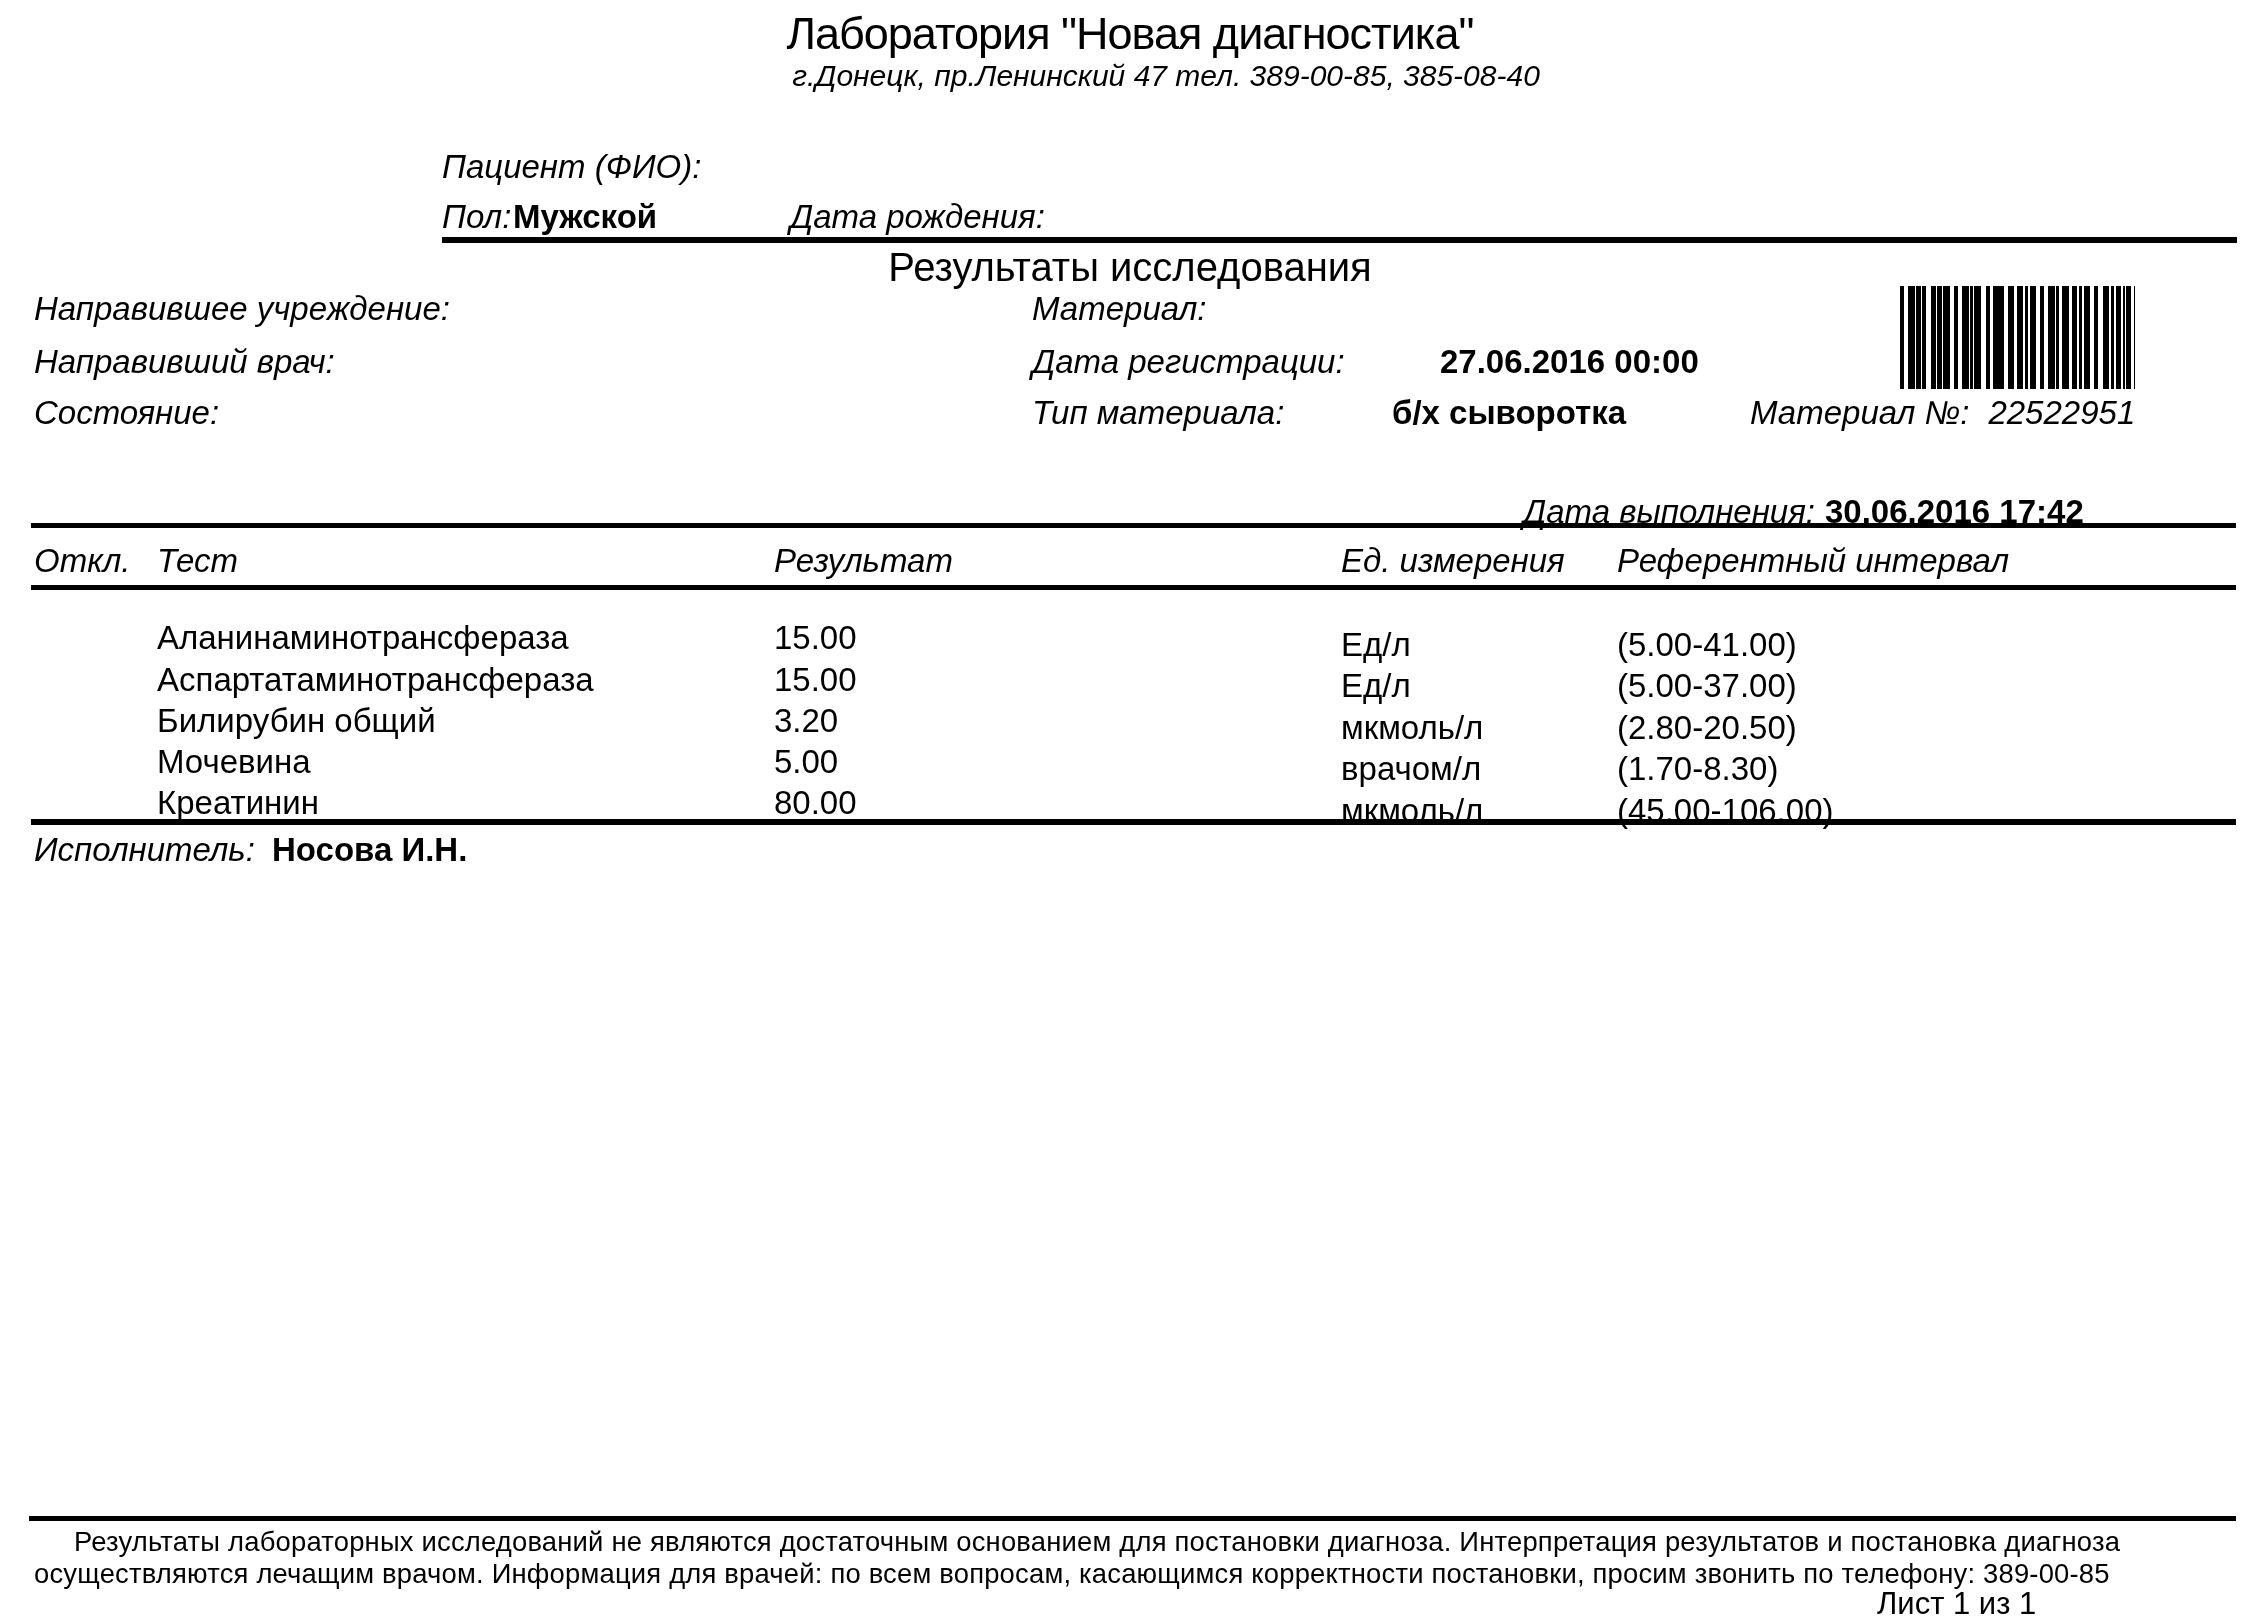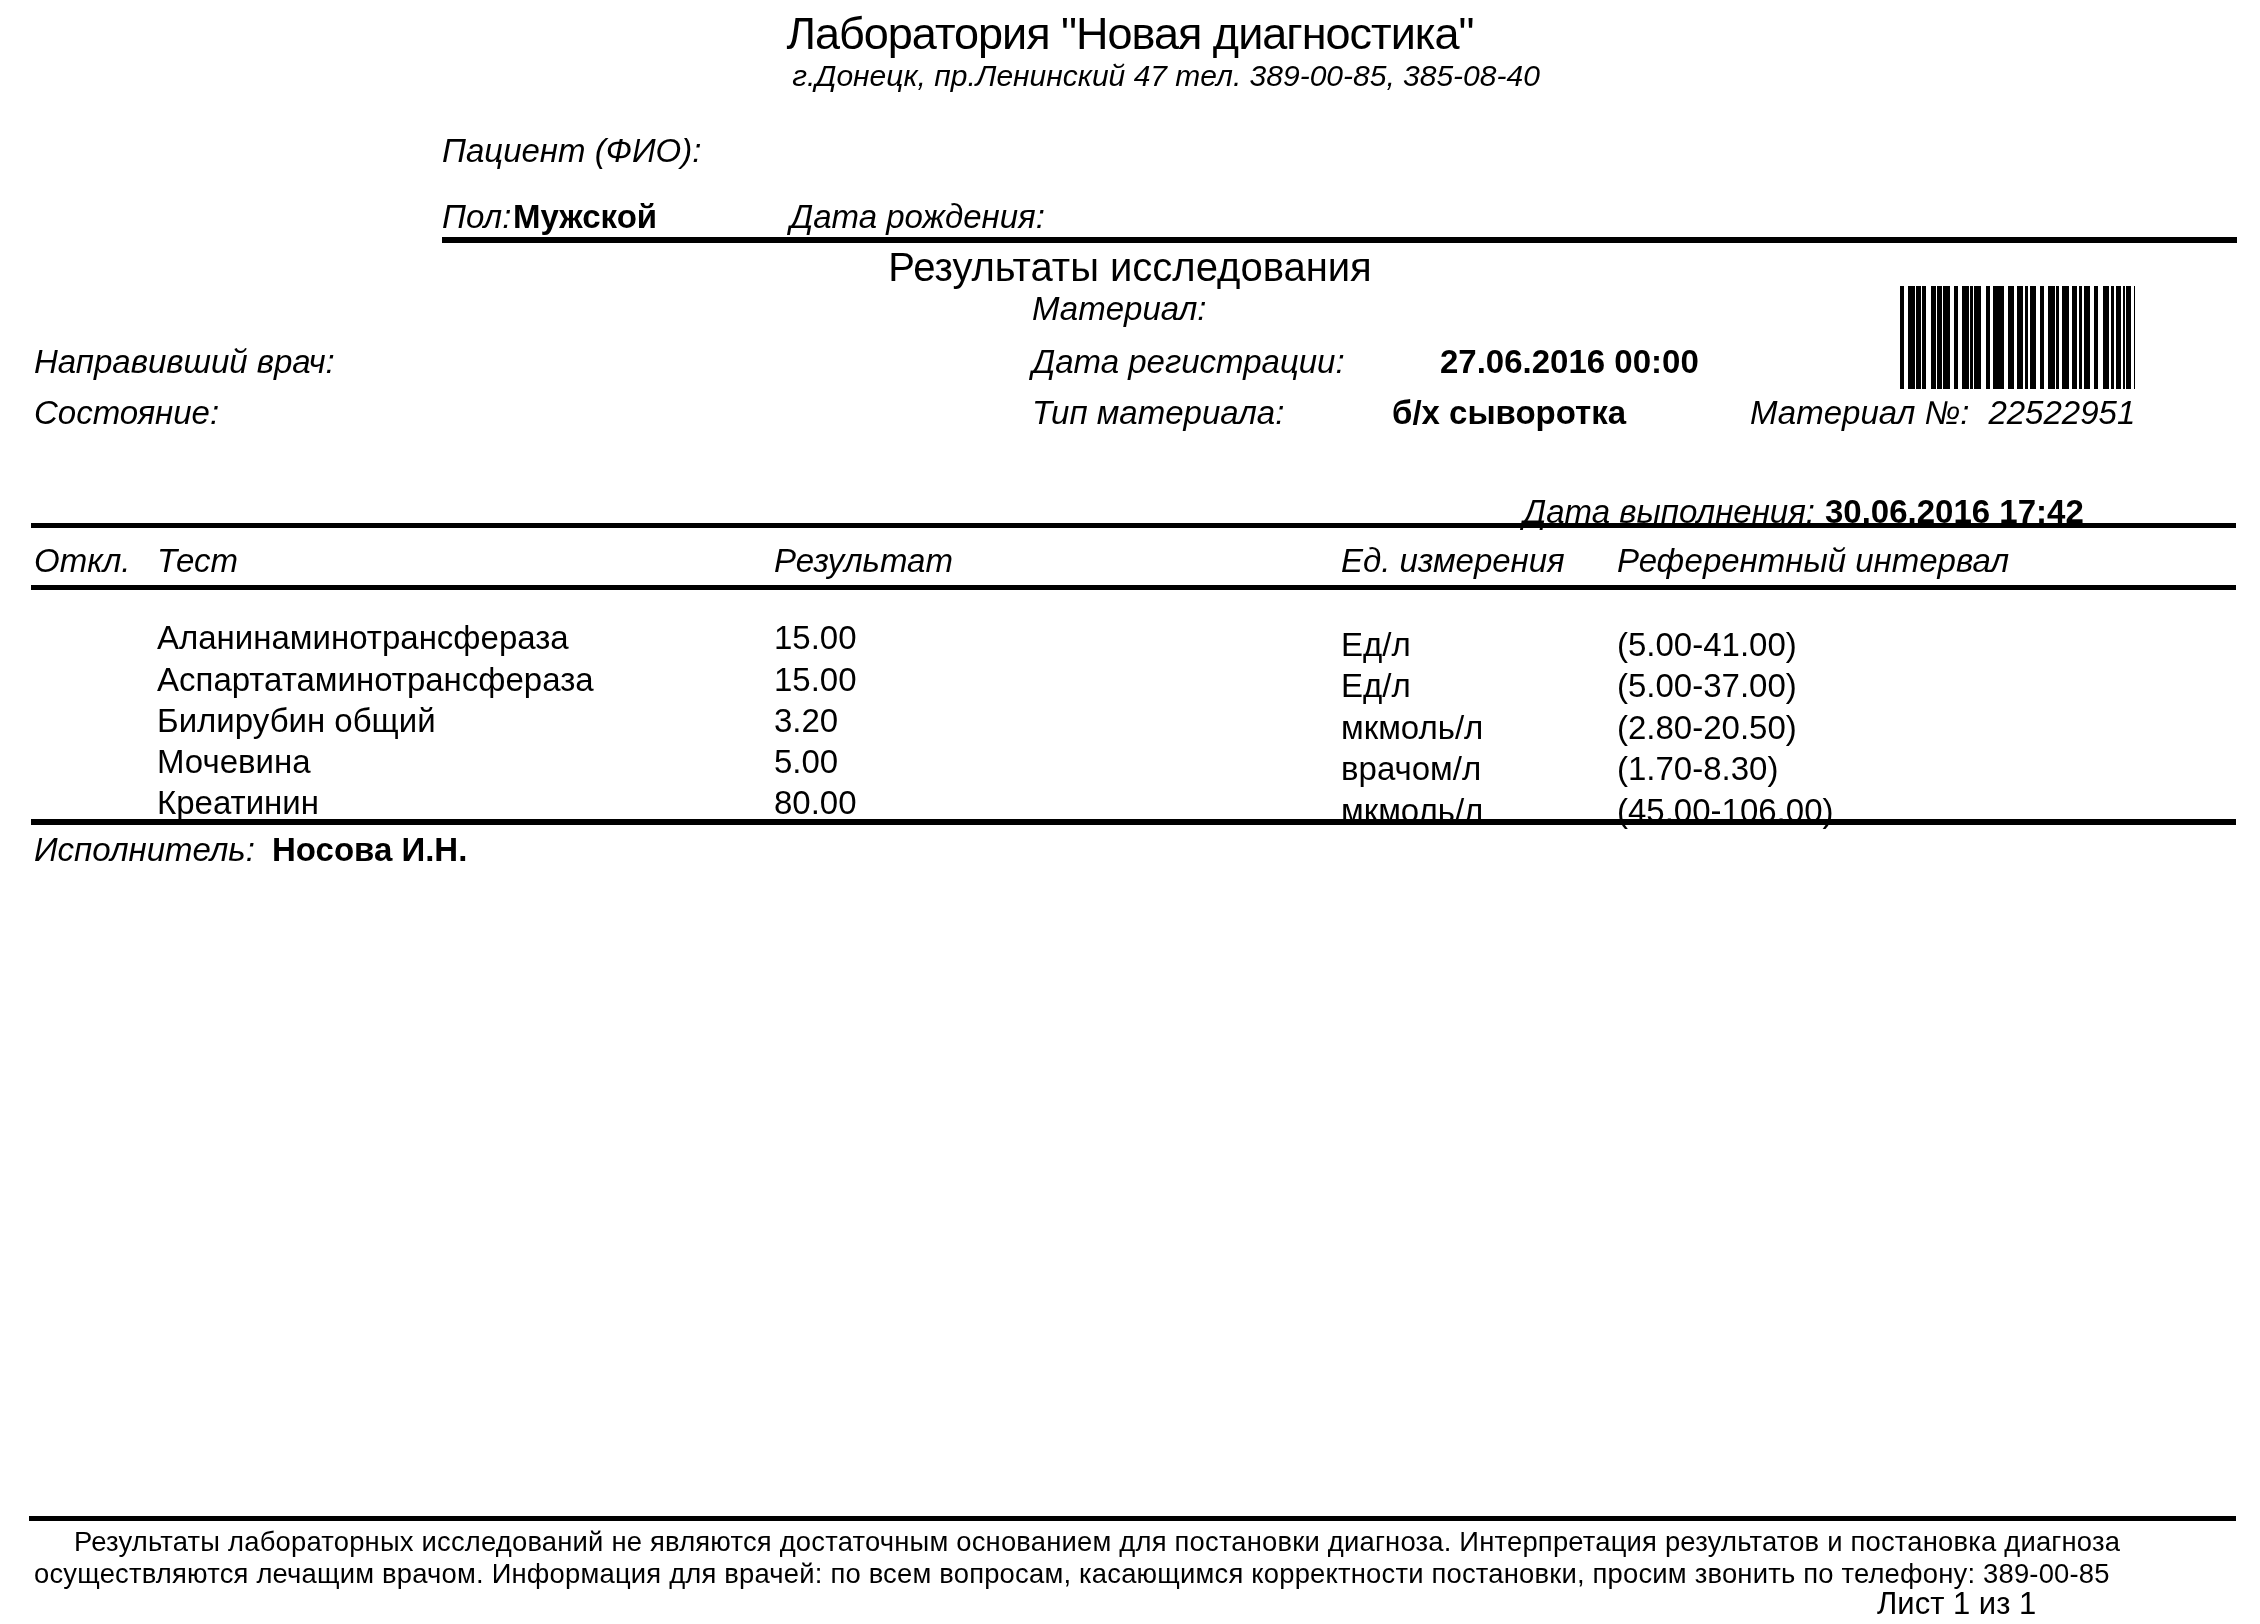--- a/index.html
+++ b/index.html
@@ -41,28 +41,29 @@
   .sheet { font-size: 31px; }
 </style>
 </head>
 <body>
 
 <div class="page">
 
   <div class="abs center lab-name">Лаборатория "Новая диагностика"</div>
   <div class="abs center lab-address">г.Донецк, пр.Ленинский 47 тел. 389-00-85, 385-08-40</div>
 
-  <div class="abs lbl" style="left:442px; top:132px;">Пациент (ФИО):</div>
+  <div class="abs lbl" style="left:442px; top:148px;">Пациент (ФИО):</div>
   <div class="abs lbl" style="left:442px; top:198px;">Пол:</div>
   <div class="abs val" style="left:513px; top:198px;">Мужской</div>
   <div class="abs lbl" style="left:790px; top:198px;">Дата рождения:</div>
   <div class="hline" style="left:442px; top:237px; width:1795px; height:5.9px;"></div>
 
   <div class="abs center section-title">Результаты исследования</div>
 
+  <div class="abs lbl" style="left:34px; top:290px;">Направившее учреждение:</div>
   <div class="abs lbl" style="left:34px; top:343px;">Направивший врач:</div>
   <div class="abs lbl" style="left:34px; top:394px;">Состояние:</div>
 
   <div class="abs lbl" style="left:1032px; top:290px;">Материал:</div>
   <div class="abs lbl" style="left:1032px; top:343px;">Дата регистрации:</div>
   <div class="abs val" style="left:1440px; top:343px;">27.06.2016 00:00</div>
   <div class="abs lbl" style="left:1032px; top:394px;">Тип материала:</div>
   <div class="abs val" style="left:1392px; top:394px;">б/х сыворотка</div>
 
   <div class="barcode"></div>

